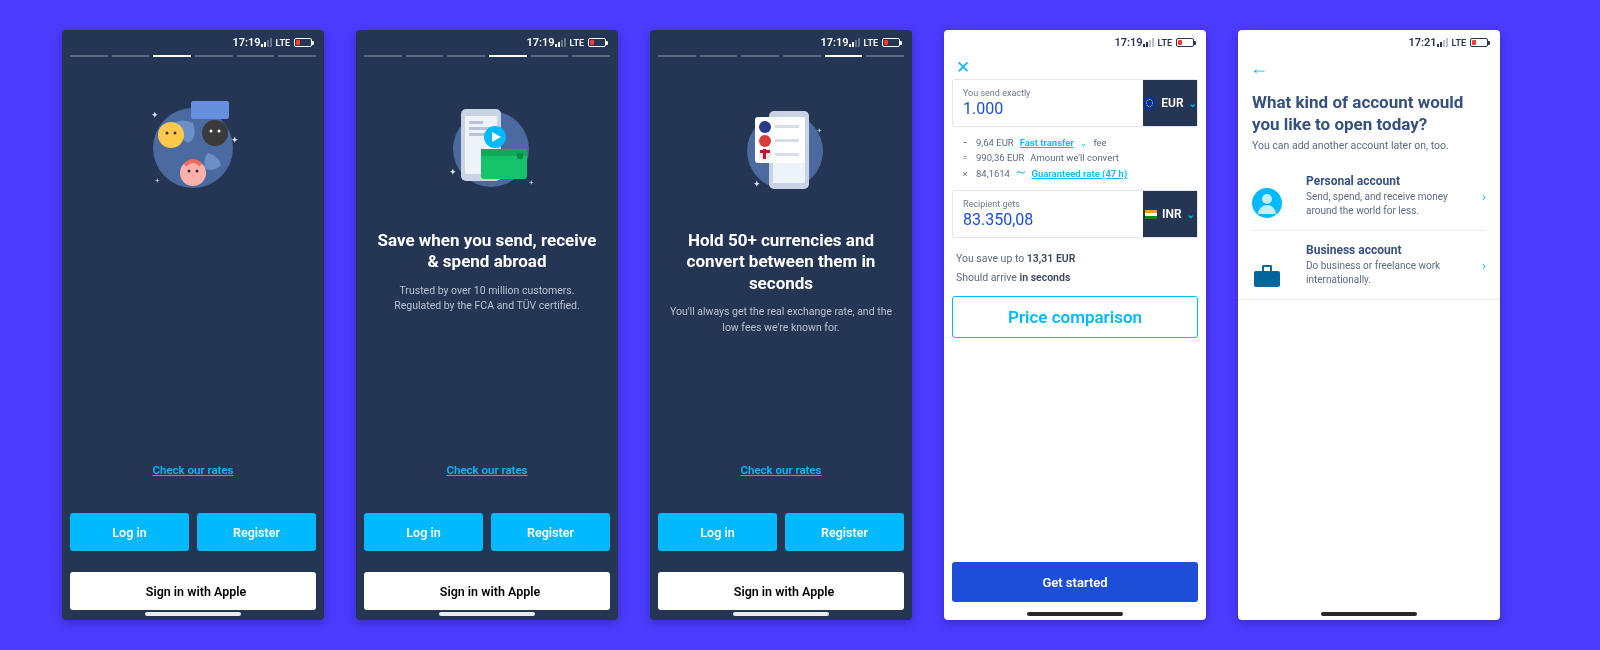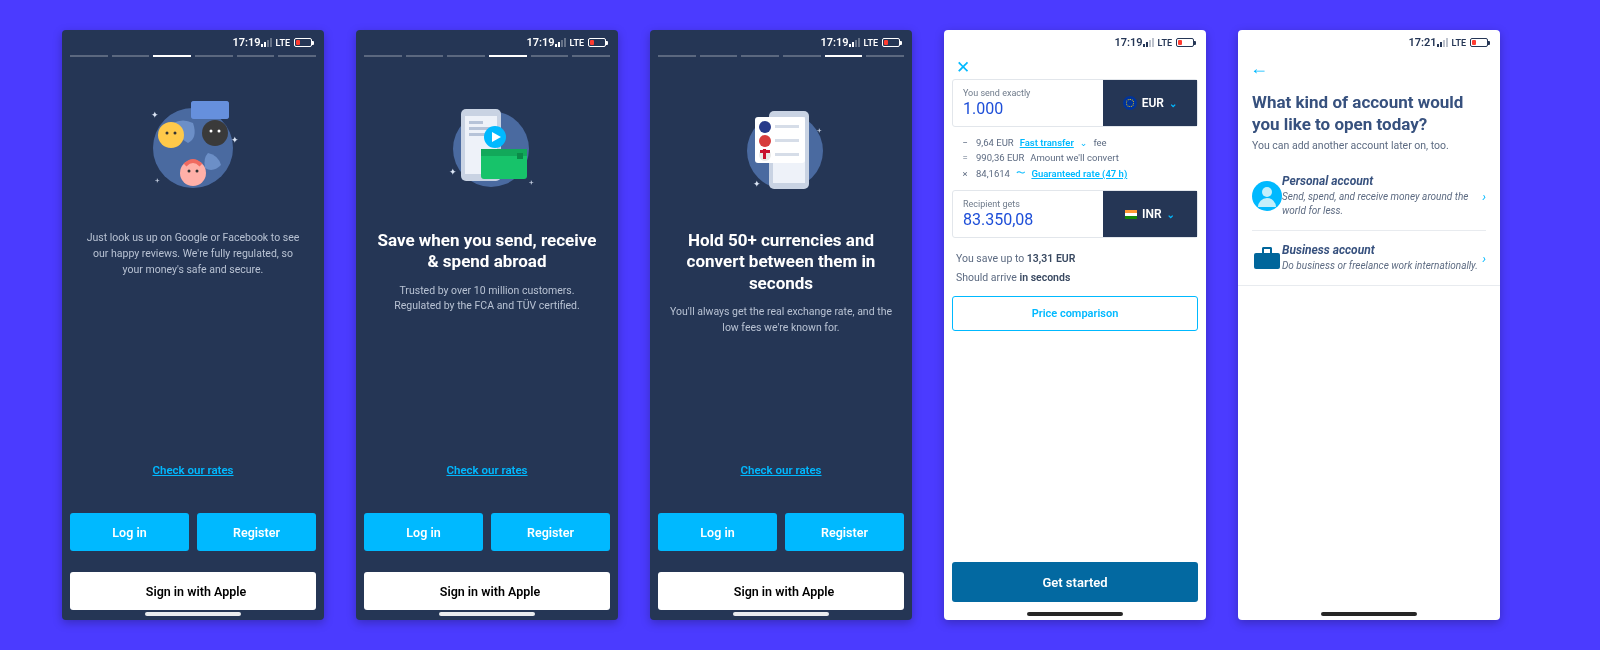--- a/index.html
+++ b/index.html
@@ -37,41 +37,41 @@
   .light .homebar { background:#000; opacity:.85;}
 
   
   .topbar { padding:6px 12px 4px; }
   .close-x { width:16px; height:16px; color:#00b9ff; font-size:17px; font-weight:300; cursor:pointer; }
   .calc-card { margin:2px 8px 8px; border:1px solid #e2e6eb; border-radius:3px; }
   .calc-sec { display:flex; }
   .calc-left { flex:1; padding:8px 10px; }
   .calc-label { font-size:9px; color:#6f7b8b; }
   .calc-amt { font-size:16px; font-weight:400; color:#1d4ed8; margin-top:1px;}
-  .calc-ccy { width:94px; background:#253655; color:#fff; display:flex; align-items:center; justify-content:center; gap:5px; font-size:12px; font-weight:600;}
+  .calc-ccy { width:54px; background:#253655; color:#fff; display:flex; align-items:center; justify-content:center; gap:5px; font-size:12px; font-weight:600;}
   .calc-ccy .chev { color:#00b9ff; font-size:10px;}
   .flag-eu, .flag-in { width:14px; height:14px; border-radius:50%; display:inline-block;}
   .flag-eu { background: radial-gradient(circle at center, #003399 60%, #003399 60%); position:relative;}
   .flag-eu::after{ content:""; position:absolute; inset:3px; border:1px dotted #ffcc00; border-radius:50%;}
   .flag-in-sm{ width:12px; height:9px; background: linear-gradient(#ff9933 33%, #fff 33% 66%, #138808 66%);}
   .feelines { padding:0 8px 6px;}
   .feeline { display:flex; align-items:center; gap:6px; font-size:9.5px; color:#5d6b82; padding:2px 8px;}
   .feeline .sym { width:10px; text-align:center; color:#5d6b82;}
   .feeline .link { color:#00b9ff; text-decoration:underline; font-weight:600; cursor:pointer;}
   .saving { padding:6px 12px; font-size:10.5px; color:#5d6b82;}
   .saving b { color:#384860; font-weight:600;}
-  .pcmp { margin:6px 8px; border:1px solid #00b9ff; color:#00b9ff; text-align:center; padding:10px; font-size:11px; font-weight:600; border-radius:3px; cursor:pointer;}
+  .pcmp { margin:6px 8px; border:1px solid #00b9ff; color:#00b9ff; text-align:center; padding:10px; font-size:17px; font-weight:600; border-radius:3px; cursor:pointer;}
   .spacer { flex:1; }
-  .getstarted { margin:8px; height:40px; background:#0369a1; color:#fff; font-size:13px; font-weight:600; display:flex; align-items:center; justify-content:center; border-radius:3px; cursor:pointer;}
+  .getstarted { margin:8px; height:40px; background:#1d4ed8; color:#fff; font-size:13px; font-weight:600; display:flex; align-items:center; justify-content:center; border-radius:3px; cursor:pointer;}
 
   
   .back-arr { color:#00b9ff; font-size:18px; font-weight:300; cursor:pointer;}
   .acct-title { font-size:17px; font-weight:700; color:#37517e; padding:8px 14px 4px; line-height:1.3;}
   .acct-sub { font-size:10.5px; color:#5d6b82; padding:0 14px 14px;}
-  .acct-item { display:flex; align-items:center; gap:0; padding:8px 14px; cursor:pointer;font-style:italic;}
+  .acct-item { display:flex; align-items:flex-end; gap:24px; padding:8px 14px; cursor:pointer;}
   .acct-icon { width:30px; height:30px; border-radius:50%; flex-shrink:0; display:flex; align-items:center; justify-content:center;}
   .acct-icon.personal { background:#00b9ff; position:relative;}
   .acct-icon.personal::before{ content:""; width:10px; height:10px; background:#c3effb; border-radius:50%; position:absolute; top:6px;}
   .acct-icon.personal::after{ content:""; width:18px; height:9px; background:#c3effb; border-radius:9px 9px 0 0; position:absolute; bottom:4px;}
   .briefcase { width:26px; height:22px; position:relative;}
   .briefcase .bbody{ position:absolute; inset:auto 0 0 0; height:16px; background:#00669b; border-radius:2px;}
   .briefcase .bhandle{ position:absolute; top:0; left:50%; transform:translateX(-50%); width:10px; height:6px; border:2px solid #00669b; border-bottom:none; border-radius:2px 2px 0 0;}
   .acct-text { flex:1; }
   .acct-name { font-size:12px; font-weight:700; color:#37517e;}
   .acct-desc { font-size:10px; color:#5d6b82; line-height:1.4; margin-top:2px;}
@@ -123,21 +123,20 @@
           <circle cx="66" cy="88" r="1.5" fill="#333"></circle>
           <circle cx="74" cy="88" r="1.5" fill="#333"></circle>
         <path d="M62 82 q8 -8 16 0" stroke="#f06a60" stroke-width="4" fill="none"></path>
         <rect x="68" y="18" width="38" height="18" rx="3" fill="#5b7ec2"></rect>
         <rect x="68" y="18" width="38" height="18" rx="3" fill="#6690dd"></rect>
         <text x="28" y="35" fill="#dbe5f5" font-size="9">✦</text>
         <text x="108" y="60" fill="#dbe5f5" font-size="9">✦</text>
         <text x="32" y="100" fill="#dbe5f5" font-size="8">+</text>
       </svg>
     </div>
-    <div class="hero-sub">Just look us up on Google or Facebook to see our happy reviews. We're fully regulated, so your money's safe and secure.</div>
     <div class="rates"><a>Check our rates</a></div>
     <div class="btnrow">
       <div class="btn cyan">Log in</div>
       <div class="btn cyan">Register</div>
     </div>
     <div class="applebtn">
       <span class="apple-ico"></span>
       <span>Sign in with Apple</span>
     </div>
   </div>

